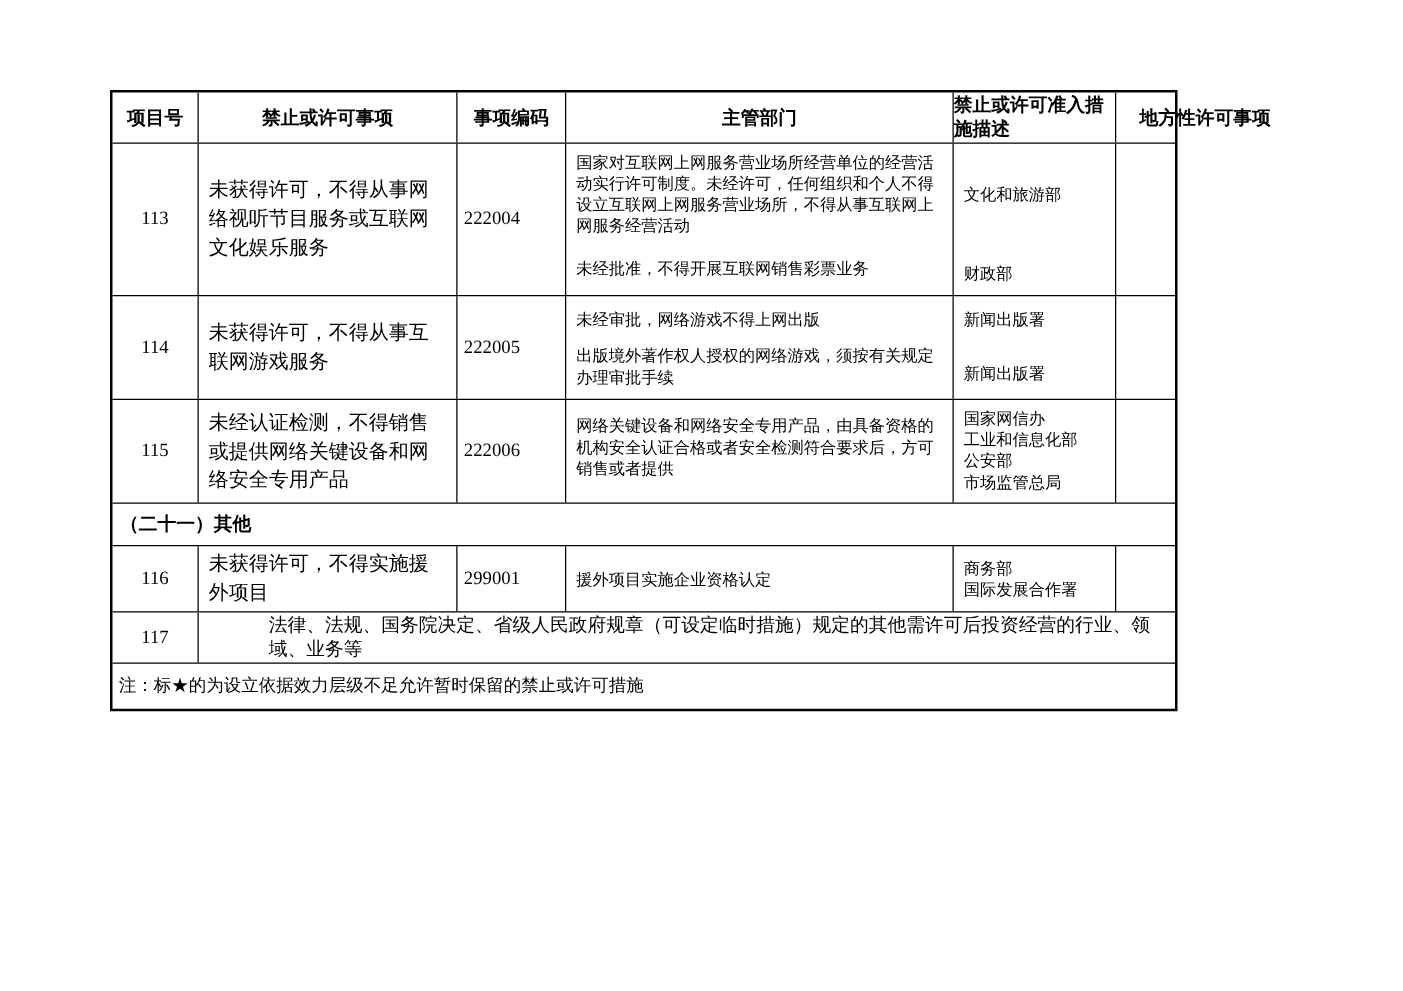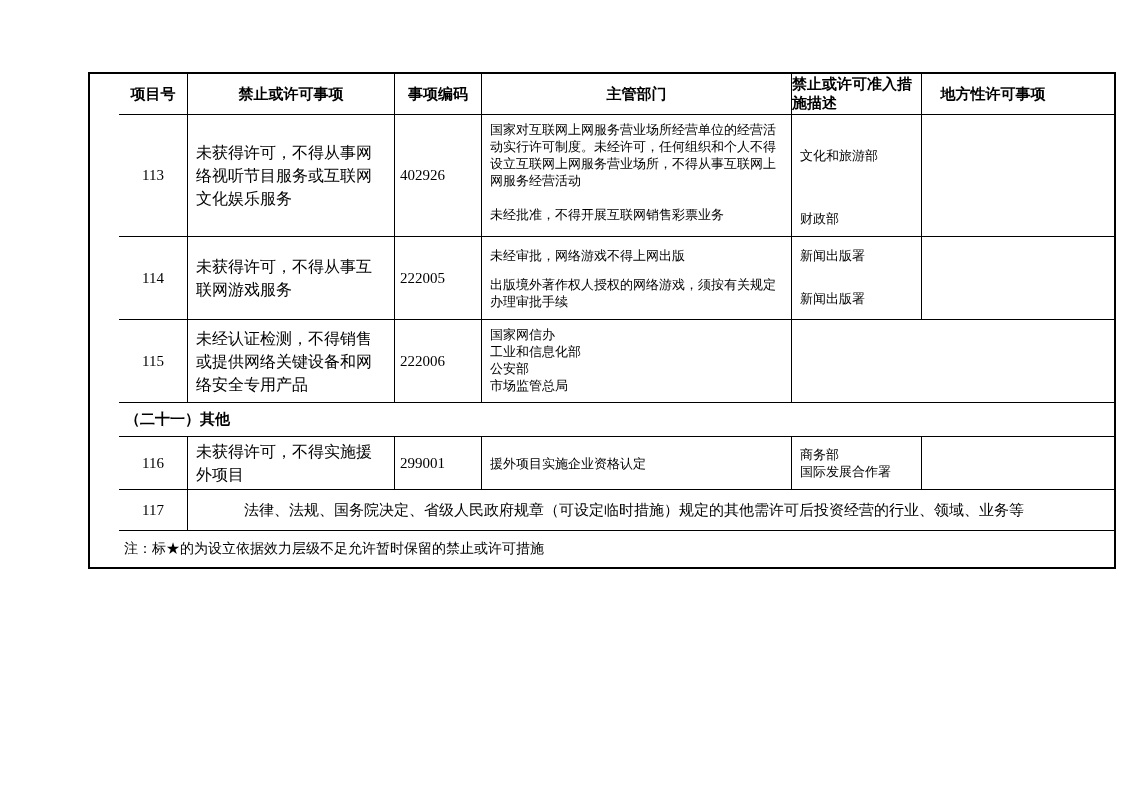--- a/index.html
+++ b/index.html
@@ -9,23 +9,22 @@
     font-family: "Liberation Serif", "DejaVu Serif", serif;
     color: #000;
     position: relative;
     overflow: hidden;
   }
   .page { position: absolute; inset: 0; background: #fff; }
 
   .doc-table {
     position: absolute;
     left: 88px; top: 72px;
-    width: 1028px;
+    width: 854px;
     border: 2px solid #000;
-    padding-left: 29px;
   }
   .trow {
     display: grid;
     grid-template-columns: 69px 207px 87px 310px 130px 142px;
     border-bottom: 1.5px solid #000;
   }
   .trow:last-child { border-bottom: none; }
   .trow.span-all { display: block; }
 
   .cell { border-right: 1.5px solid #000; overflow: hidden; }
@@ -128,21 +127,21 @@
       <div class="cell hcell">主管部门</div>
       <div class="cell hcell">禁止或许可准入措施描述</div>
       <div class="cell hcell">地方性许可事项</div>
     </div>
 
     <div class="trow r113">
       <div class="cell id-cell">113</div>
       <div class="cell item-cell">
         <span>未获得许可，不得从事网络视听节目服务或互联网文化娱乐服务</span>
       </div>
-      <div class="cell code-cell">402926</div>
+      <div class="cell code-cell">222004</div>
       <div class="cell desc-cell">
         <p class="p1">国家对互联网上网服务营业场所经营单位的经营活动实行许可制度。未经许可，任何组织和个人不得设立互联网上网服务营业场所，不得从事互联网上网服务经营活动</p>
         <p class="p2">未经批准，不得开展互联网销售彩票业务</p>
       </div>
       <div class="cell dept-cell">
         <p class="p1">文化和旅游部</p>
         <p class="p2">财政部</p>
       </div>
       <div class="cell"></div>
     </div>
@@ -163,20 +162,23 @@
       </div>
       <div class="cell"></div>
     </div>
 
     <div class="trow r115">
       <div class="cell id-cell">115</div>
       <div class="cell item-cell">
         <span>未经认证检测，不得销售或提供网络关键设备和网络安全专用产品</span>
       </div>
       <div class="cell code-cell">222006</div>
+      <div class="cell desc-cell">
+        <p class="p1">网络关键设备和网络安全专用产品，由具备资格的机构安全认证合格或者安全检测符合要求后，方可销售或者提供</p>
+      </div>
       <div class="cell dept-cell">
         <p class="p1">国家网信办</p>
         <p>工业和信息化部</p>
         <p>公安部</p>
         <p>市场监管总局</p>
       </div>
       <div class="cell"></div>
     </div>
 
     <div class="trow rsec span-all">

